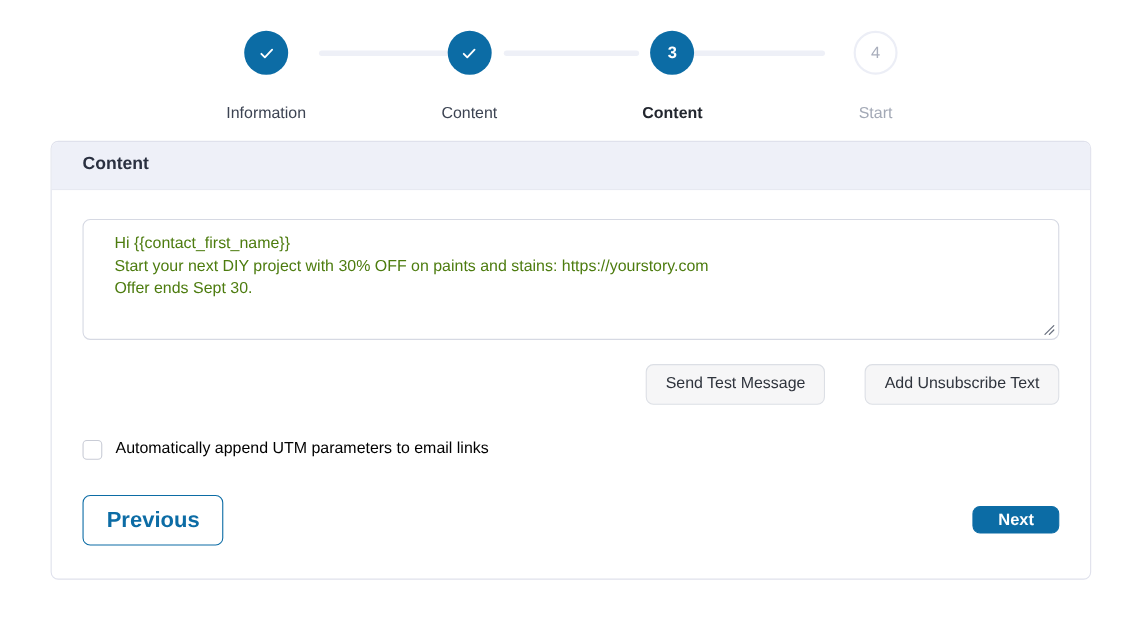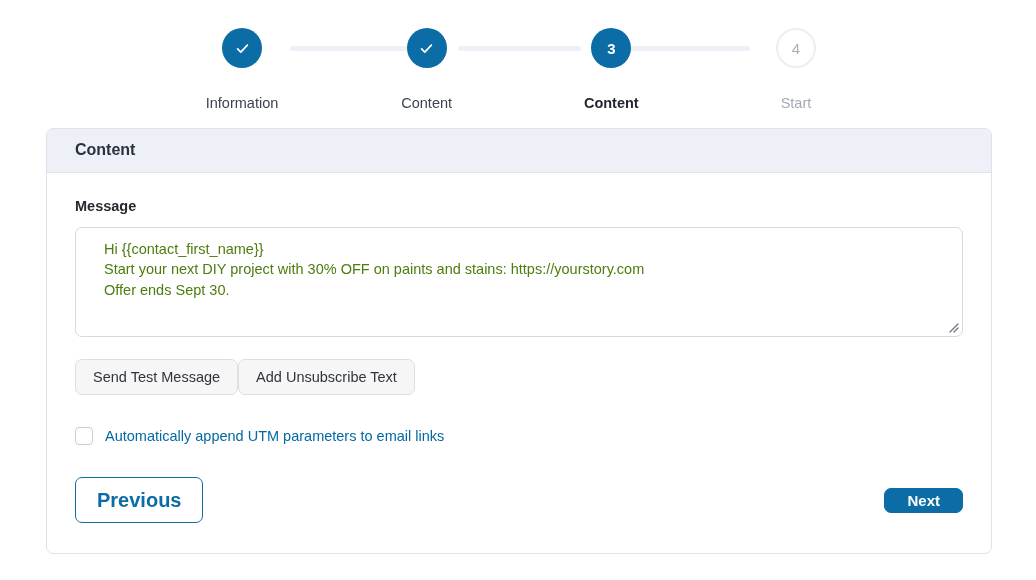--- a/index.html
+++ b/index.html
@@ -144,23 +144,24 @@
     position: absolute;
     right: 4px;
     bottom: 4px;
     width: 14px;
     height: 14px;
     pointer-events: none;
   }
 
   .btn-row {
     display: flex;
-    justify-content: flex-start;
+    justify-content: flex-end;
     align-items: center;
     margin-top: 22px;
+    gap: 36px;
   }
   .btn-secondary {
     font-family: "Liberation Sans", sans-serif;
     font-size: 14.5px;
     color: #2f343d;
     background: #f6f6f7;
     border: 1px solid #dcdfe5;
     border-radius: 7px;
     padding: 10px 17px;
     line-height: 1;
@@ -178,21 +179,21 @@
     box-sizing: border-box;
     border: 1px solid #c9ccd6;
     border-radius: 4px;
     background: #ffffff;
     cursor: pointer;
     flex: none;
   }
   .check-label {
     margin-left: 12px;
     font-size: 14.5px;
-    color: #0369a1;
+    color: #000000;
     line-height: 1;
   }
 
   .nav-row {
     display: flex;
     justify-content: space-between;
     align-items: center;
     margin-top: 32px;
   }
   .btn-outline {
@@ -266,21 +267,20 @@
 </div>
 
 <div class="card">
 
   <div class="card-header">
     <div class="card-title">Content</div>
   </div>
 
   <div class="card-body">
 
-    <div class="field-label">Message</div>
 
     <div class="textarea-wrap">
       <textarea class="message-box" placeholder="" style="">Hi {{contact_first_name}}
 Start your next DIY project with 30% OFF on paints and stains: https://yourstory.com
 Offer ends Sept 30.</textarea>
       <span class="resize-grip">
         <svg width="14" height="14" viewBox="0 0 14 14" aria-hidden="true">
           <path d="M13 5 L5 13 M13 9 L9 13" stroke="#6b7280" stroke-width="1.2" stroke-linecap="round"></path>
         </svg>
       </span>

